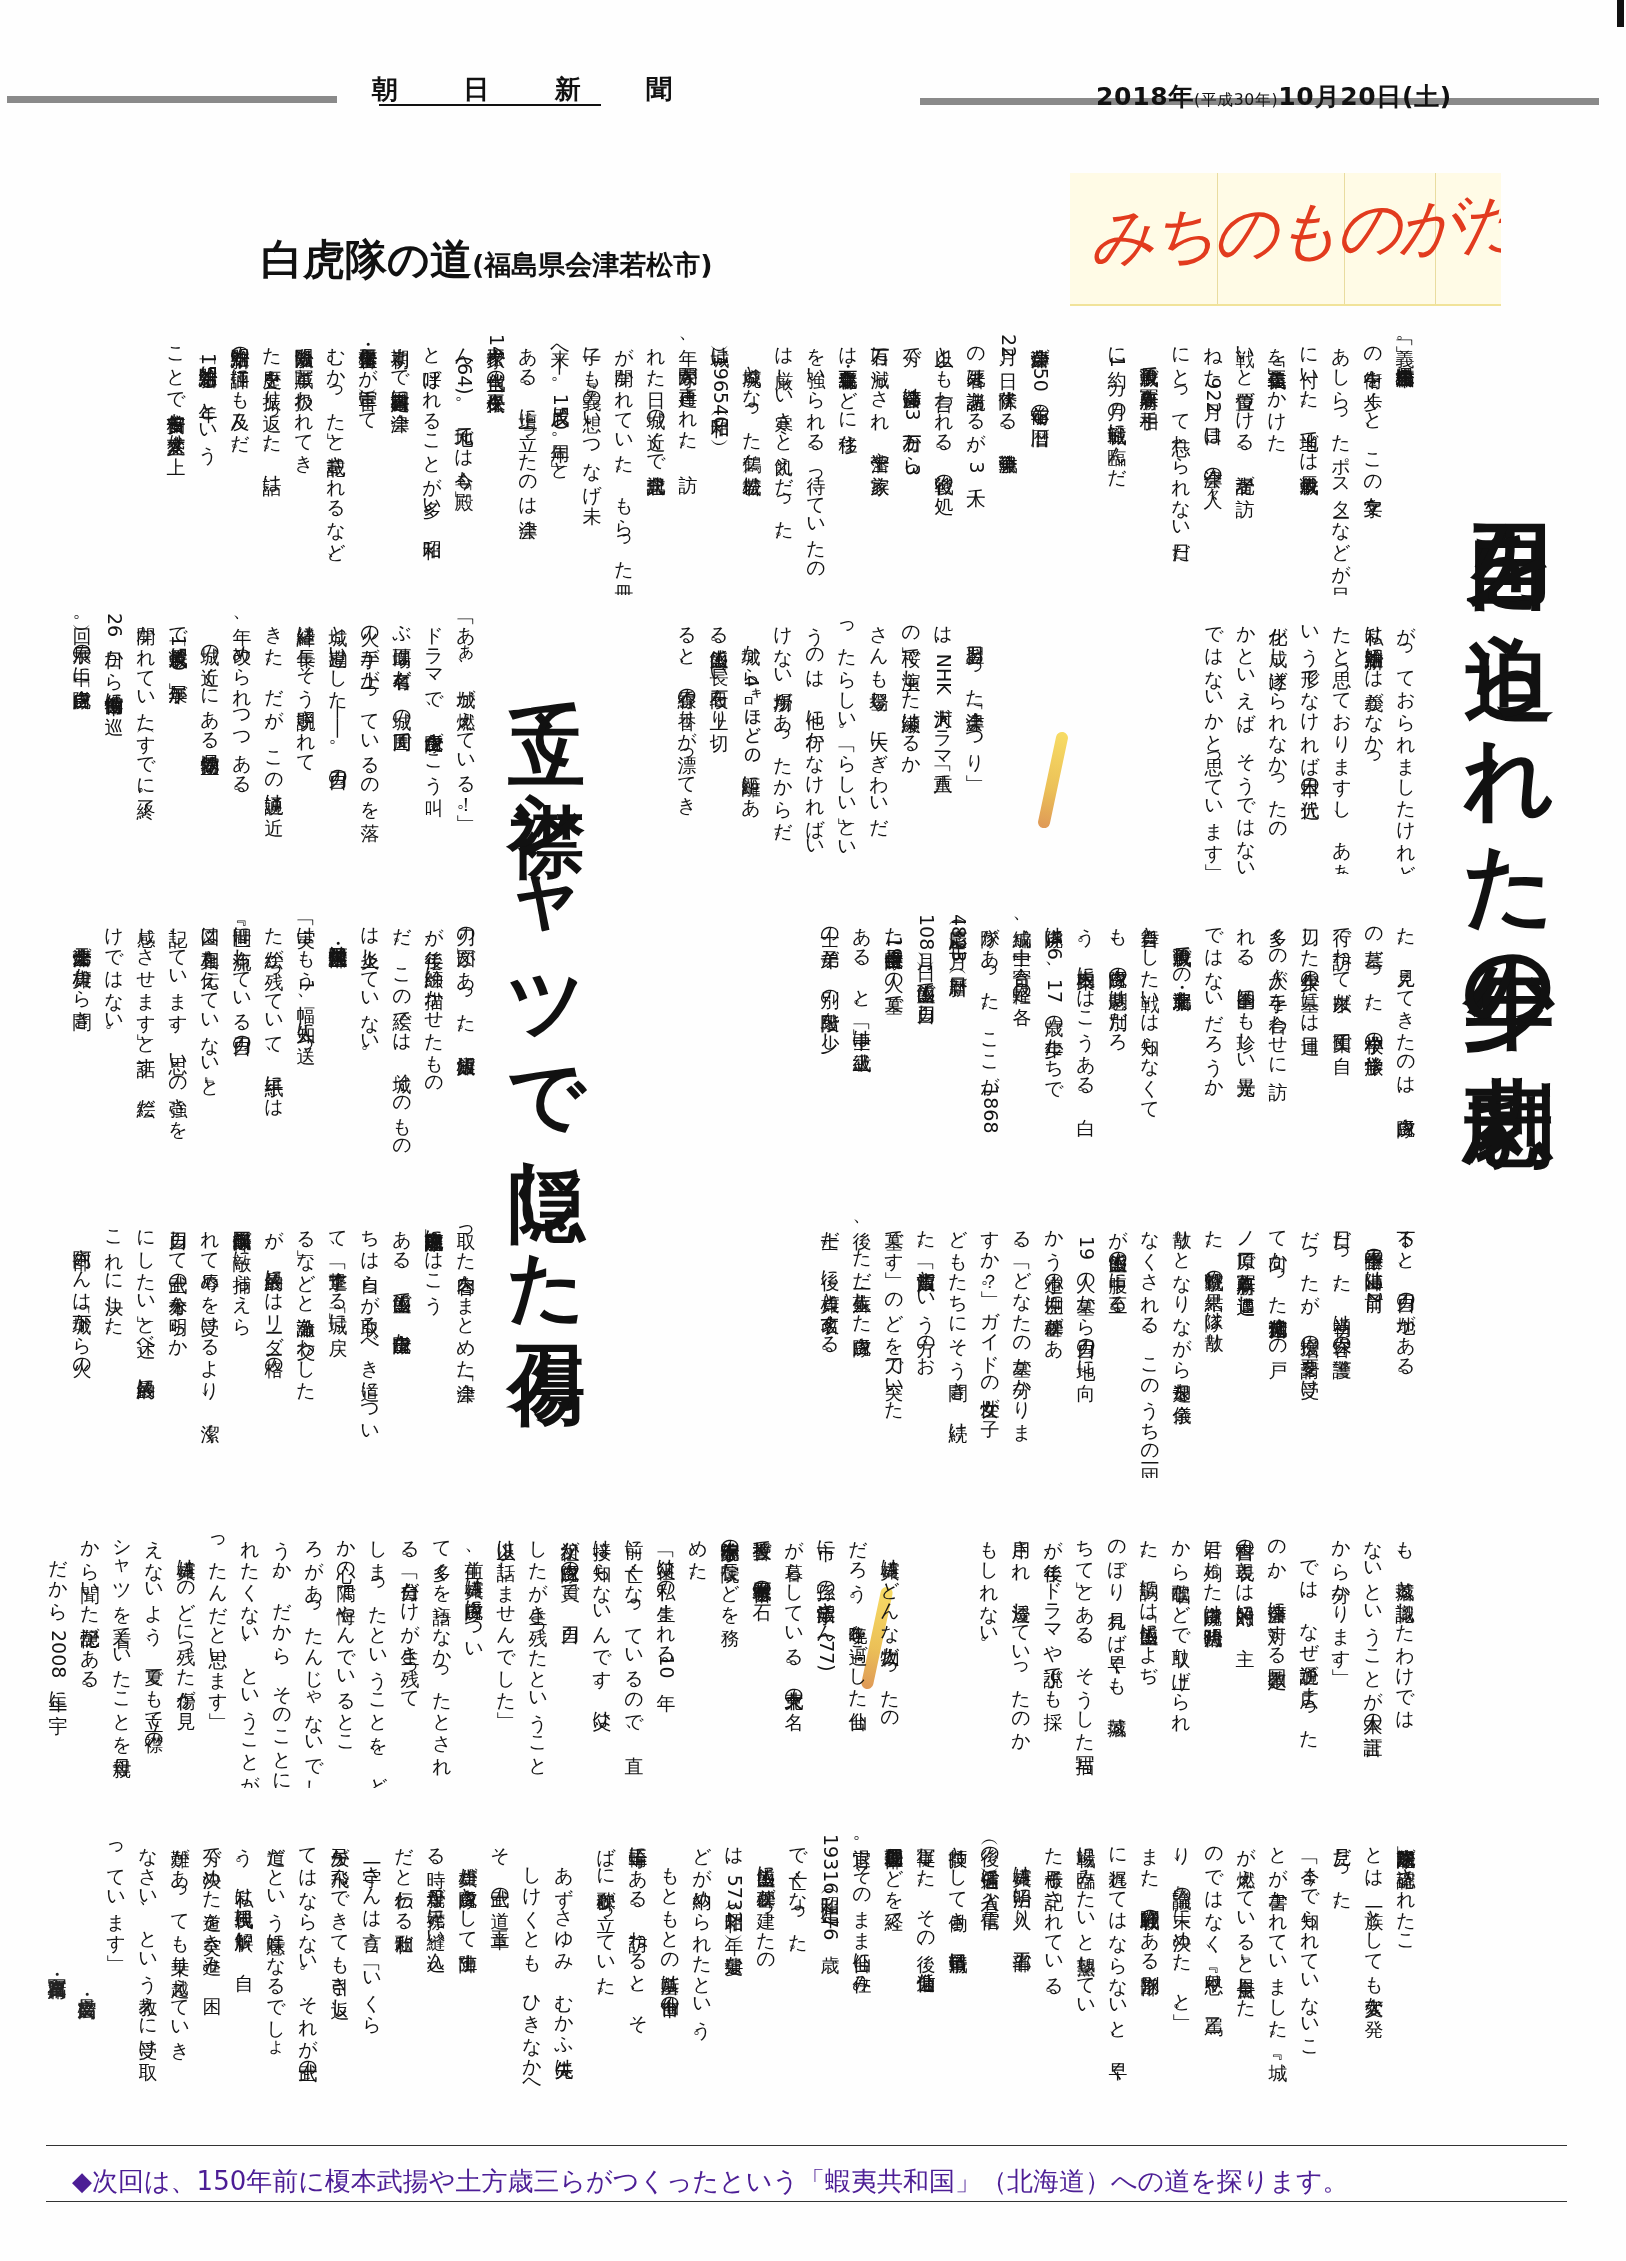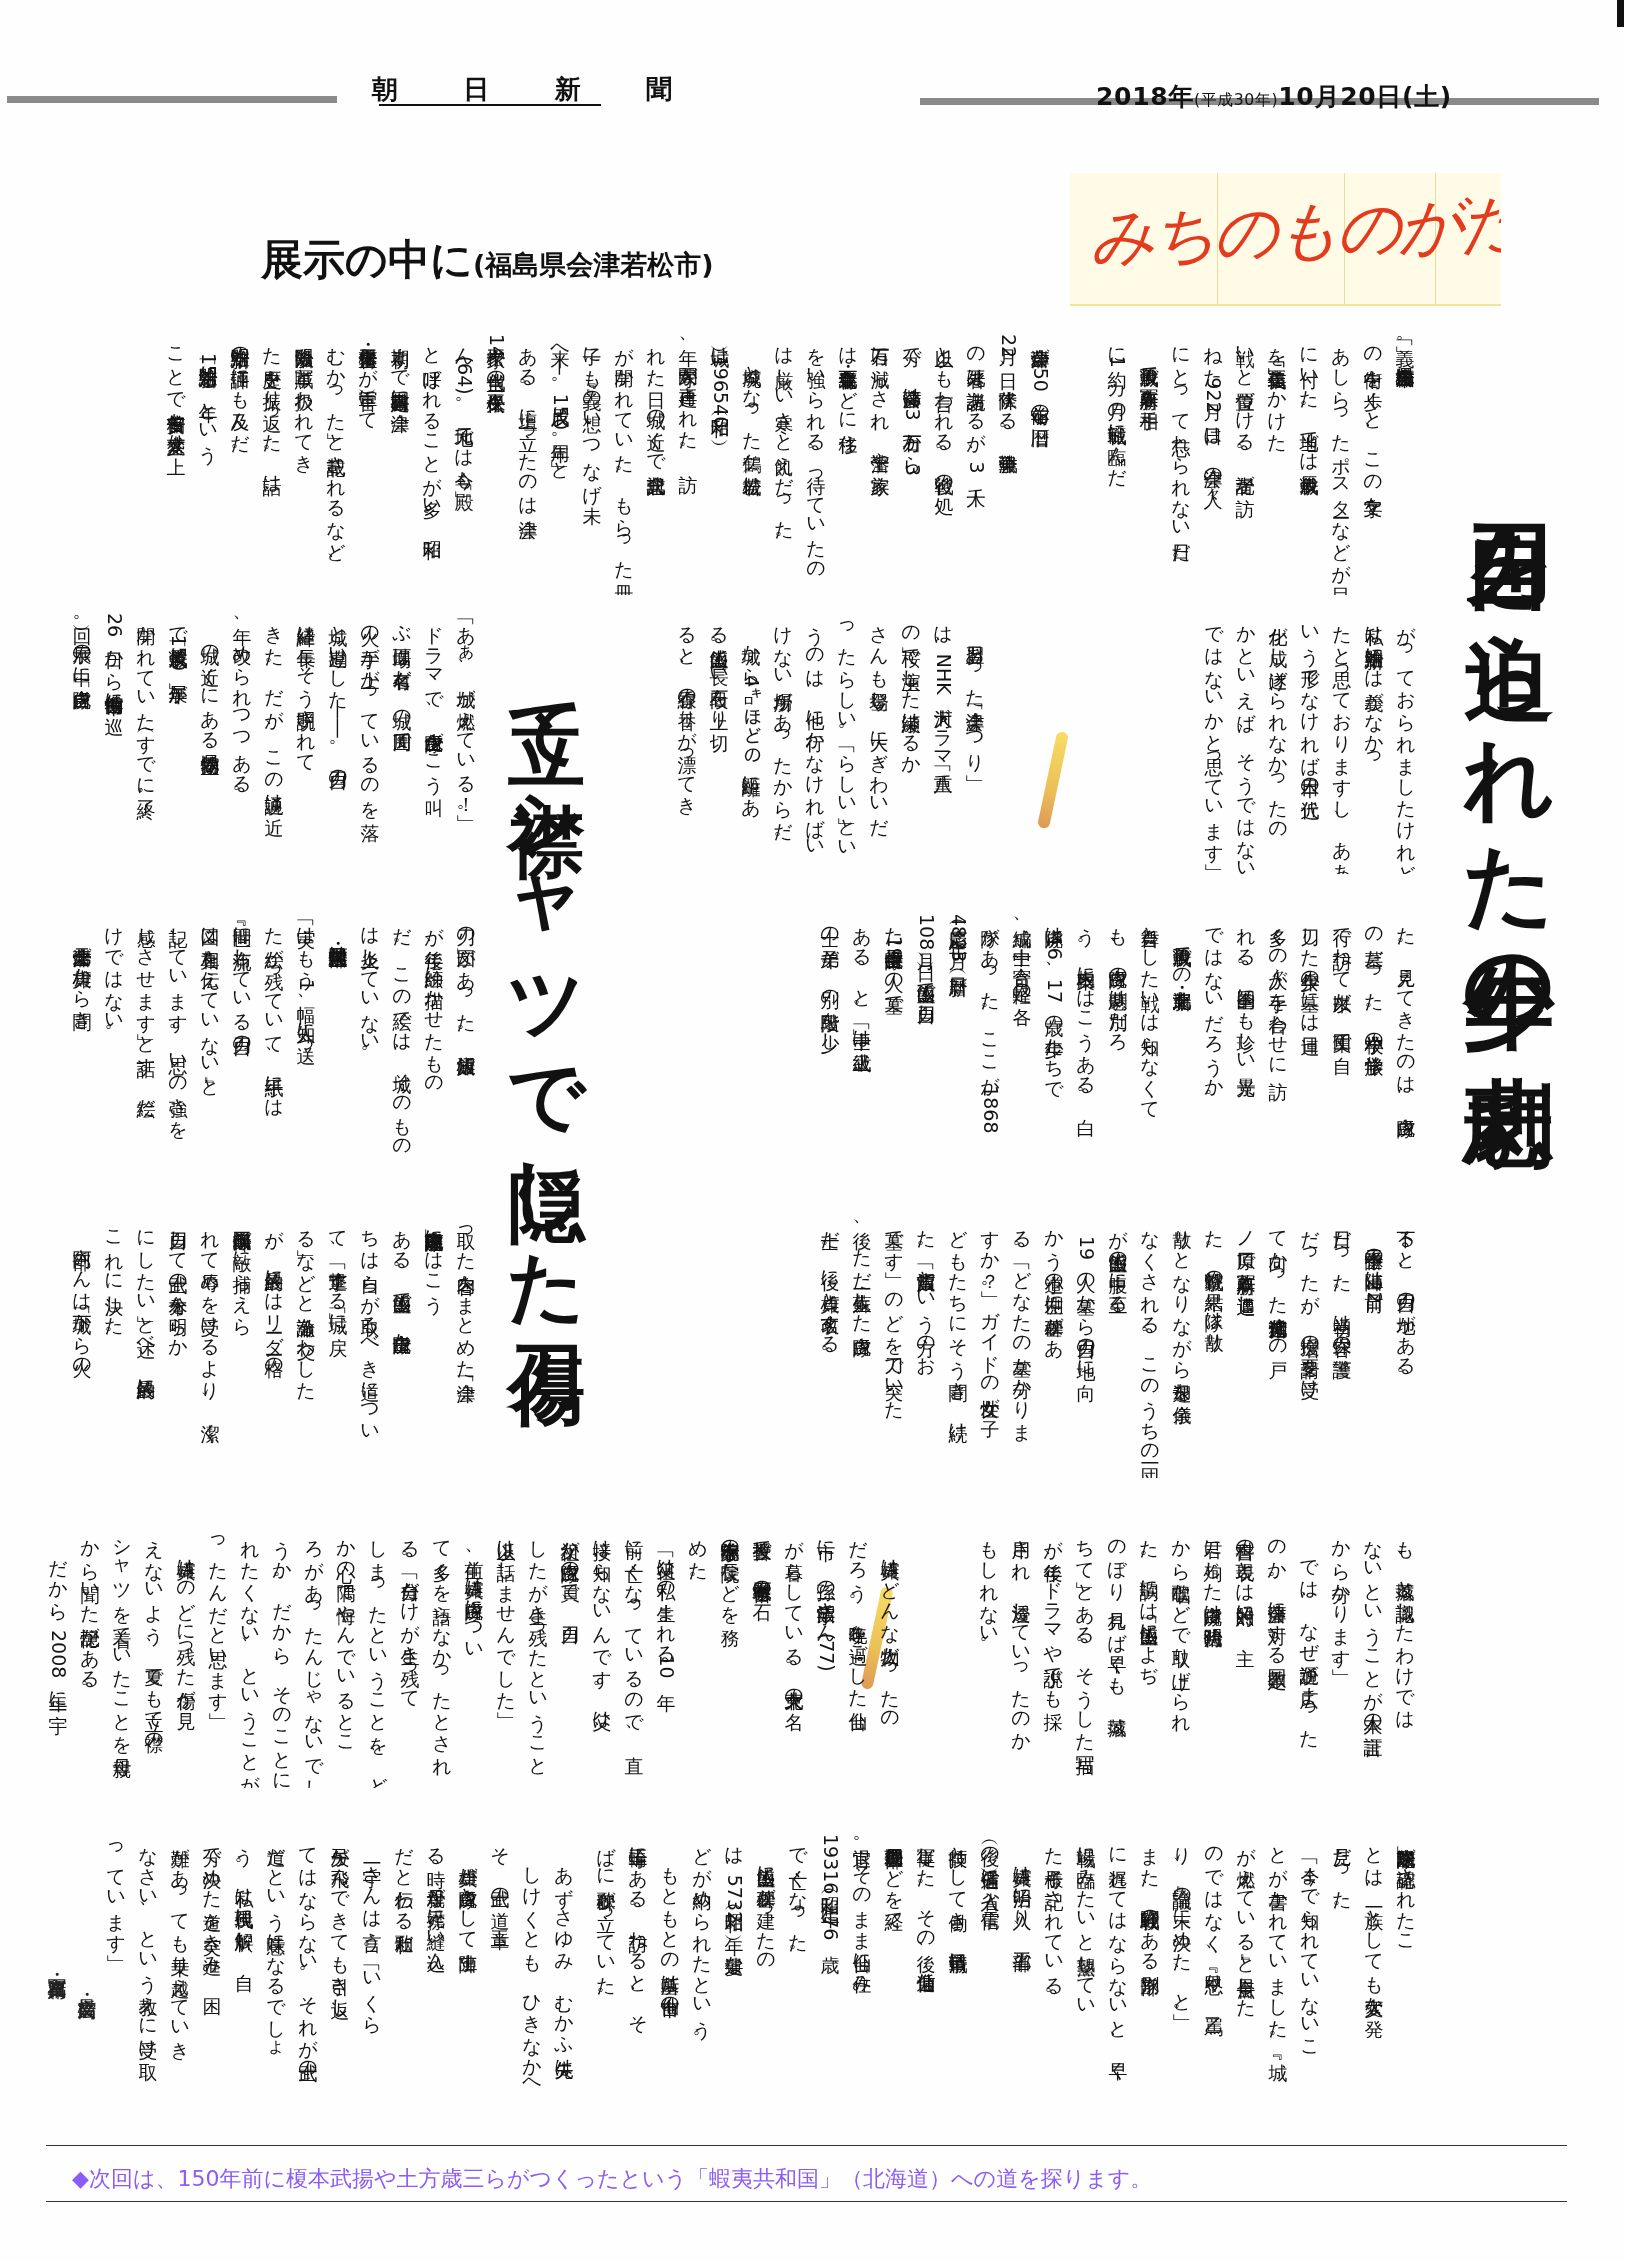--- a/index.html
+++ b/index.html
@@ -22,42 +22,42 @@
   .vblock { position:absolute; writing-mode:vertical-rl; font-family:"DejaVu Sans",sans-serif;
             font-size:19px; line-height:32px; letter-spacing:0px; white-space:pre; overflow:hidden; color:#141414; }
   .vblock .col { display:block; }
   .headline { position:absolute; writing-mode:vertical-rl; font-family:"DejaVu Serif",serif; font-weight:bold;
               color:#111; white-space:nowrap; }
   .hl-main { left:1459px; top:450px; font-size:90px; line-height:104px; letter-spacing:3.9px; }
   .hl-sub { left:502px; top:646px; font-size:77px; line-height:91px; letter-spacing:2.6px; }
   .deco { position:absolute; width:11.7px; border-radius:5.9px; background:linear-gradient(#f6d64a,#e8b53a 60%,#d9873a); opacity:.85; }
   .credit { position:absolute; writing-mode:vertical-rl; font-size:19px; line-height:32px; white-space:pre; color:#222; }
   .footer-rule { position:absolute; left:46px; width:1521px; height:1.3px; background:#333; }
-  .footer { position:absolute; left:72px; top:2164px; font-size:22px; white-space:nowrap; color:#8b5cf6; }
+  .footer { position:absolute; left:72px; top:2164px; font-size:26px; white-space:nowrap; color:#4c1d95; }
   .speck { position:absolute; background:#111; width:6.5px; height:27px; left:1617px; top:0; }
 </style>
 </head>
 <body>
 
 <div class="rule" style="left:6.5px;top:96px;width:330px;"></div>
 <div class="rule" style="left:920px;top:98px;width:679px;"></div>
 <div class="masthead">
   <span>朝</span>
   <span>日</span>
   <span>新</span>
   <span>聞</span>
 </div>
 <div class="masthead-underline" style="left:379px;top:104px;width:222px;"></div>
 <div class="date">
   <span>2018年</span><small>(平成30年)</small><span>10月20日(土)</span>
 </div>
 <div class="speck"></div>
 
 <div class="series-title">
-  <span>展示の中に</span><span class="loc">(福島県会津若松市)</span>
+  <span>白虎隊の道</span><span class="loc">(福島県会津若松市)</span>
 </div>
 <div class="logo">
   <div class="logo-line" style="left:147px"></div>
   <div class="logo-line" style="left:274px"></div>
   <div class="logo-line" style="left:365px"></div>
   <div class="logo-text">みちのものがたり</div>
 </div>
 
 <div class="headline hl-main">自刃を迫られた少年の悲劇</div>
 <div class="headline hl-sub">立て襟シャツで隠した刀傷</div>

